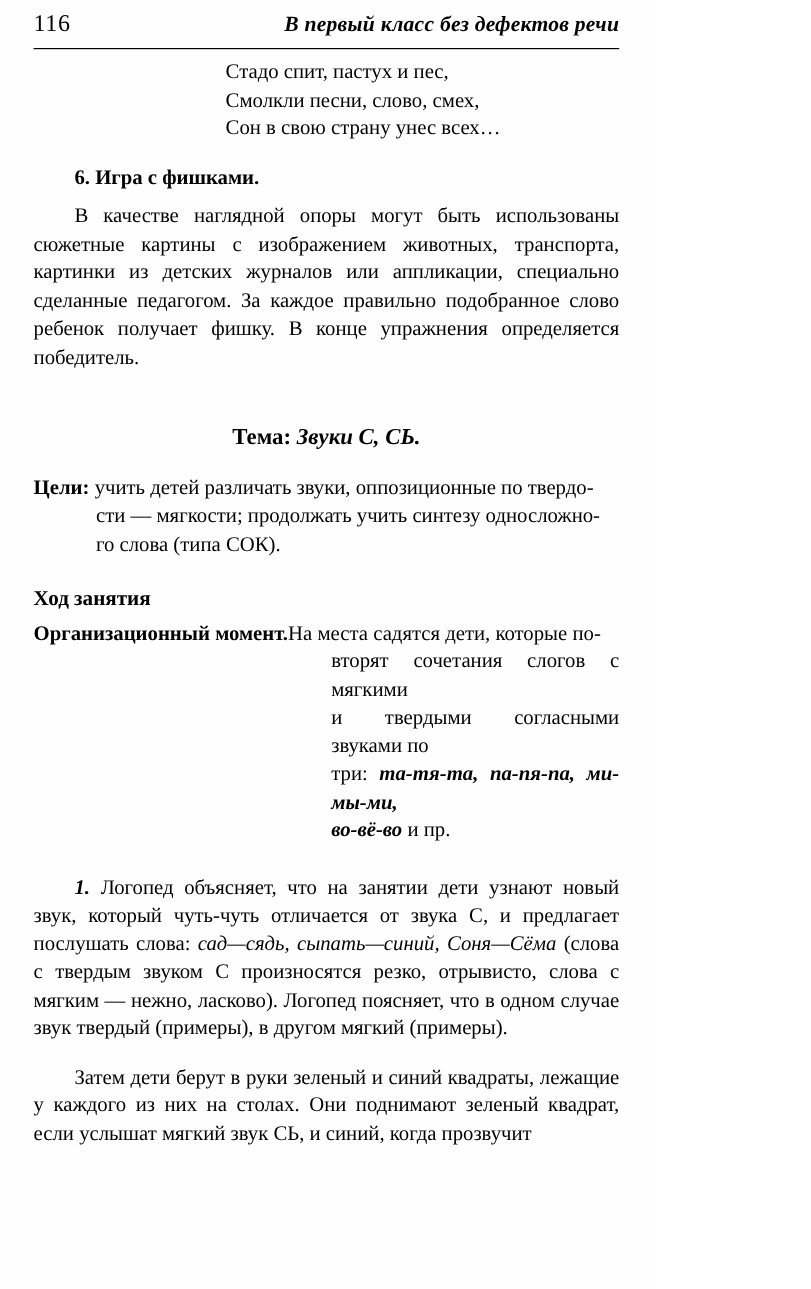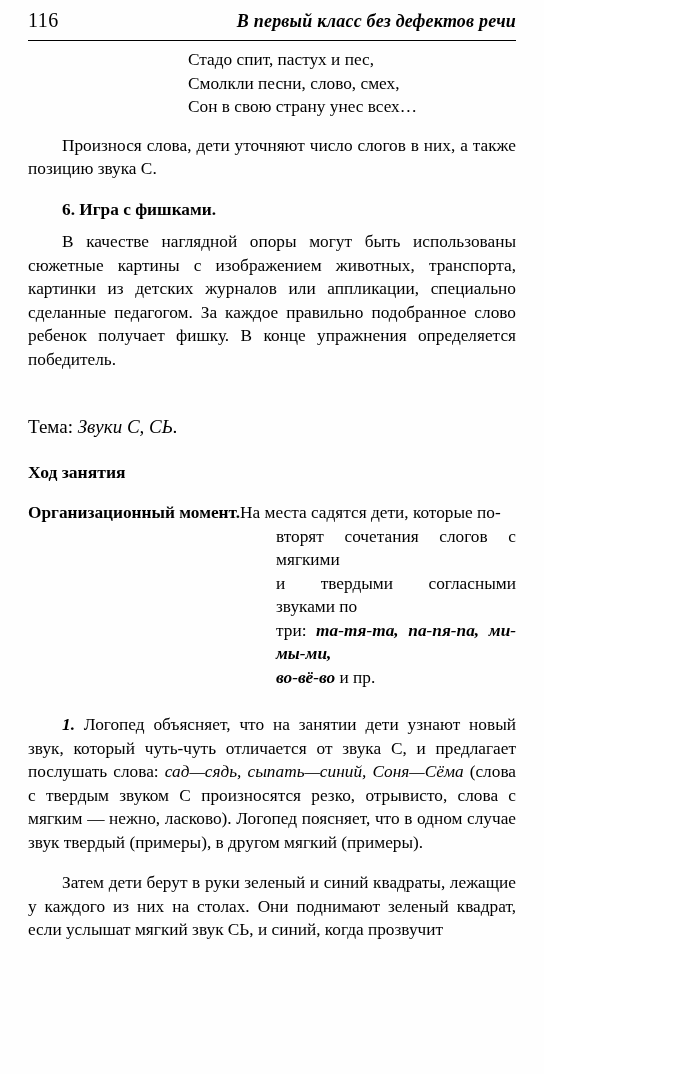--- a/index.html
+++ b/index.html
@@ -84,22 +84,23 @@
   .itog {
     margin: 23px 0 0 0;
     text-indent: 34px;
     font-style: italic;
     font-weight: bold;
     letter-spacing: 0.4px;
   }
 
   .theme {
     margin: 44px 0 0 0;
+    text-align: center;
     font-size: 19px;
-    font-weight: normal;
+    font-weight: bold;
   }
   .theme em {
     font-style: italic;
   }
 
   .goals {
     margin: 18px 0 0 0;
     text-align: justify;
   }
   .goals .label {
@@ -115,21 +116,21 @@
     padding-left: 52px;
   }
 
   .hod {
     margin: 22px 0 0 0;
     font-weight: bold;
     font-size: 17.6px;
   }
 
   .org-block {
-    margin: 17px 0 0 0;
+    margin: 5px 0 0 0;
     position: relative;
   }
   .org-label {
     font-weight: bold;
   }
   .org-first { }
   .org-rest {
     display: block;
     padding-left: 248px;
     text-align: justify;
@@ -161,33 +162,40 @@
   <div class="header-rule"></div>
 
   <div class="content">
 
     <div class="verse">
       <div>Стадо спит, пастух и пес,</div>
       <div>Смолкли песни, слово, смех,</div>
       <div>Сон в свою страну унес всех…</div>
     </div>
 
-    <p class="para gap-top">Произнося слова, дети уточняют число слогов в них, а также позицию звука С.</p>
 
     <div class="subhead">6. Игра с фишками.</div>
 
 
     <p class="para gap-small">В качестве наглядной опоры могут быть использованы сюжетные картины с изображением животных, транспорта, картинки из детских журналов или аппликации, специально сделанные педагогом. За каждое правильно подобранное слово ребенок получает фишку. В конце упражнения определяется победитель.</p>
 
 
     <div class="theme">
       <span>Тема:</span>
       <em>Звуки С, СЬ.</em>
     </div>
 
+    <div class="goals">
+      <span class="goal-body">
+        <span class="label">Цели:</span>
+        <span>учить детей различать звуки, оппозиционные по твердо-</span>
+      </span>
+      <span class="cont">сти — мягкости; продолжать учить синтезу односложно-</span>
+      <span class="cont">го слова (типа СОК).</span>
+    </div>
 
     <div class="hod">Ход занятия</div>
 
     <div class="org-block">
       <span class="org-label">Организационный момент.</span><span class="org-first">На места садятся дети, которые по-</span>
       <span class="org-rest">вторят сочетания слогов с мягкими</span>
       <span class="org-rest">и твердыми согласными звуками по</span>
       <span class="org-rest"><span>три: </span><span class="ital">та-тя-та, па-пя-па, ми-мы-ми,</span></span>
       <span class="org-rest last"><span class="ital">во-вё-во</span><span> и пр.</span></span>
     </div>

